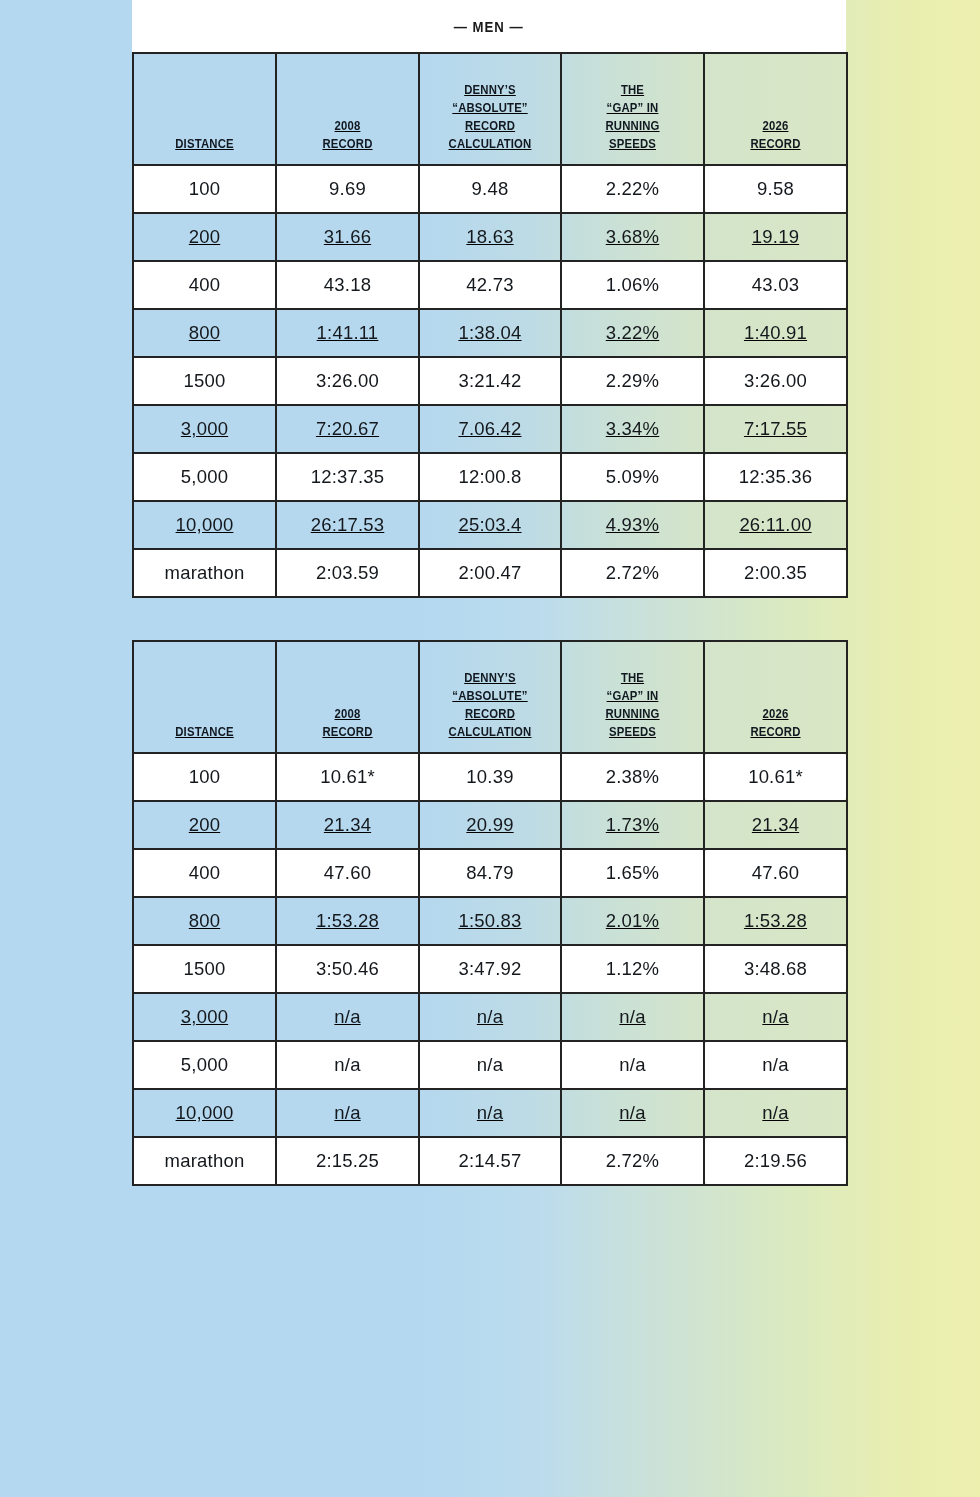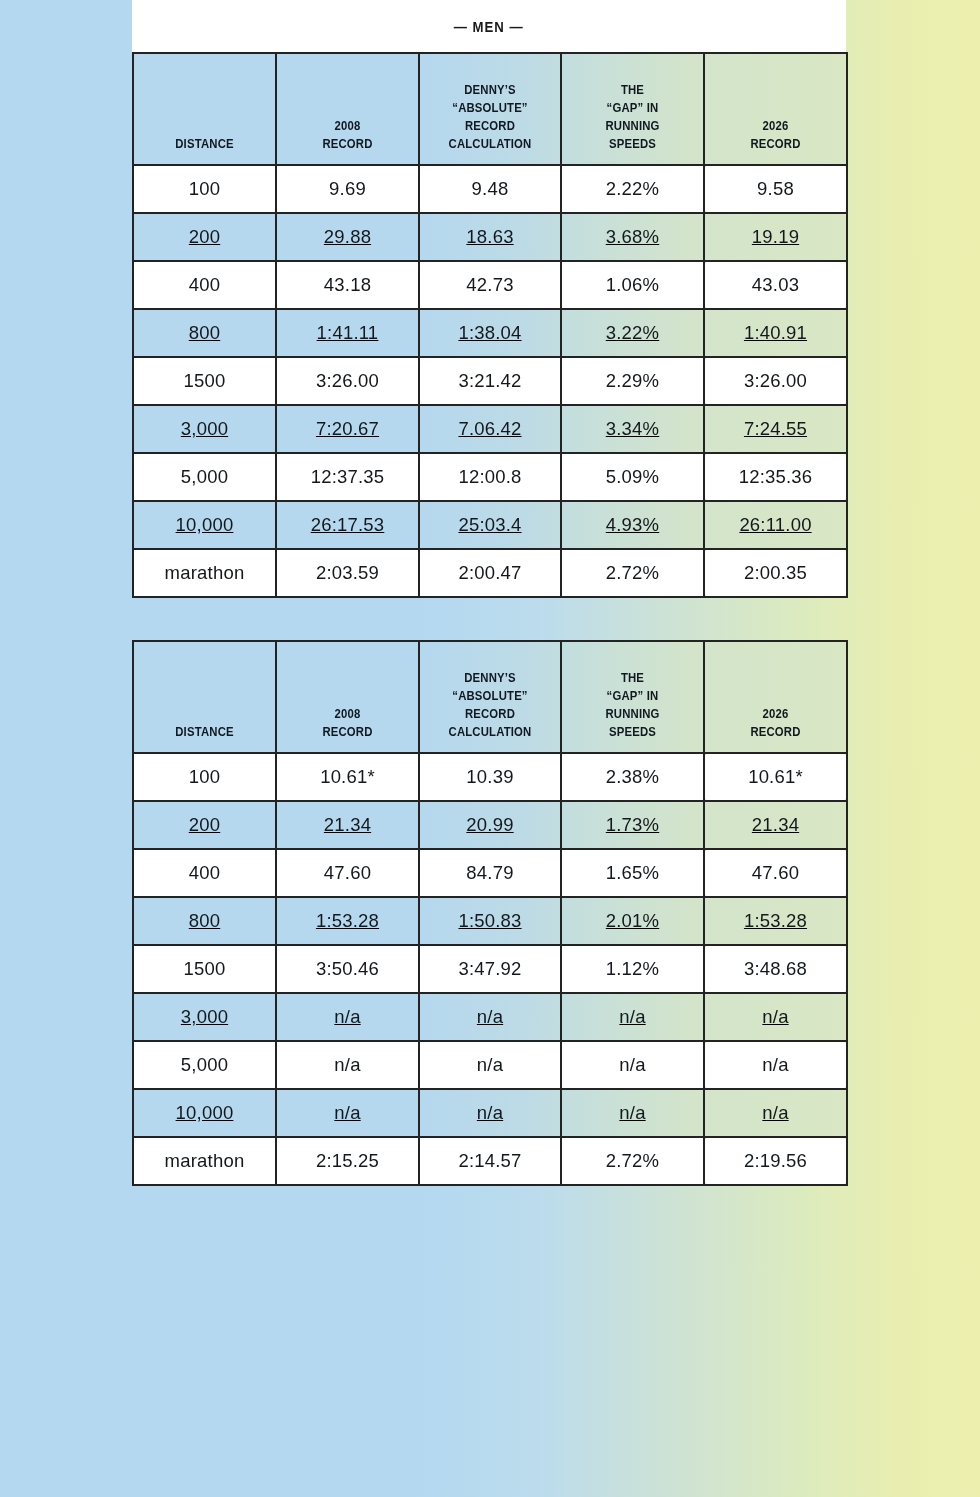--- a/index.html
+++ b/index.html
@@ -69,20 +69,21 @@
   thead tr.head-row { height: 112px; }
 
   thead th {
     border-left: 2px solid #232323;
     border-right: 2px solid #232323;
     border-bottom: 2px solid #232323;
     vertical-align: bottom;
     padding: 0 4px 11px 4px;
     text-align: center;
     background: transparent;
+    text-decoration: underline;
   }
   thead th:first-child { border-left: none; }
   thead th:last-child  { border-right: none; }
 
   thead th .hd {
     font-family: "Liberation Sans", sans-serif;
     font-weight: bold;
     font-size: 13.5px;
     line-height: 1.33;
     letter-spacing: 0.2px;
@@ -189,21 +190,21 @@
       <tbody id="men-body">
           <tr class="row-plain">
             <td>100</td>
             <td>9.69</td>
             <td>9.48</td>
             <td>2.22%</td>
             <td>9.58</td>
           </tr>
           <tr class="row-tint">
             <td>200</td>
-            <td>29.88</td>
+            <td>31.66</td>
             <td>18.63</td>
             <td>3.68%</td>
             <td>19.19</td>
           </tr>
           <tr class="row-plain">
             <td>400</td>
             <td>43.18</td>
             <td>42.73</td>
             <td>1.06%</td>
             <td>43.03</td>
@@ -220,21 +221,21 @@
             <td>3:26.00</td>
             <td>3:21.42</td>
             <td>2.29%</td>
             <td>3:26.00</td>
           </tr>
           <tr class="row-tint">
             <td>3,000</td>
             <td>7:20.67</td>
             <td>7.06.42</td>
             <td>3.34%</td>
-            <td>7:24.55</td>
+            <td>7:17.55</td>
           </tr>
           <tr class="row-plain">
             <td>5,000</td>
             <td>12:37.35</td>
             <td>12:00.8</td>
             <td>5.09%</td>
             <td>12:35.36</td>
           </tr>
           <tr class="row-tint">
             <td>10,000</td>

